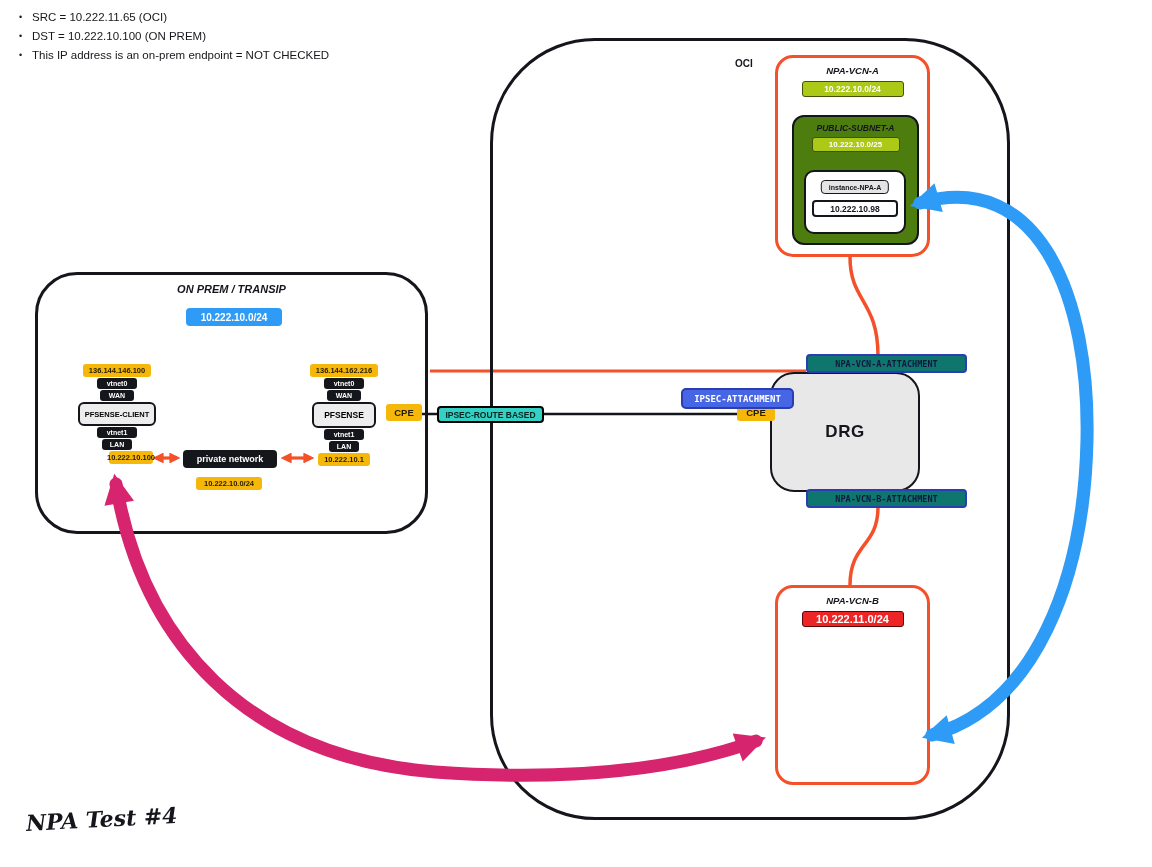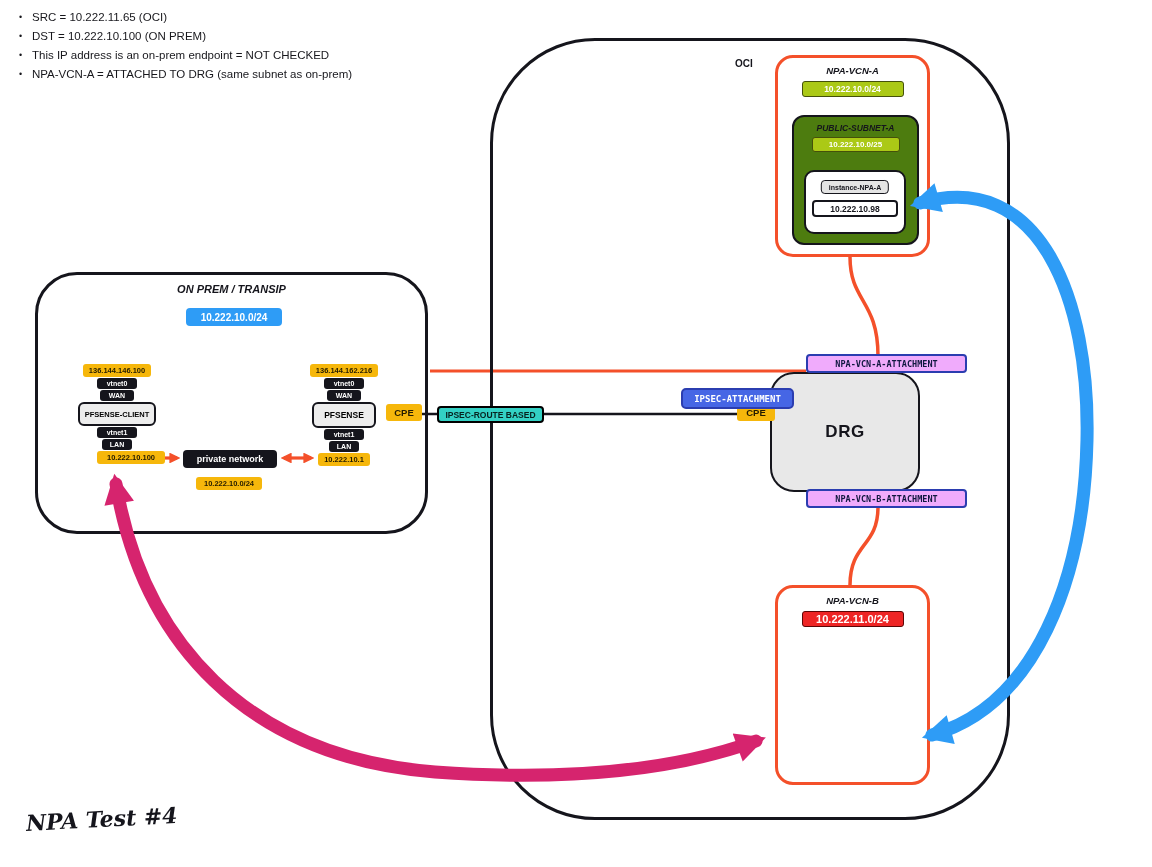--- a/index.html
+++ b/index.html
@@ -15,21 +15,21 @@
 
   .frame { position:absolute; border:3px solid #15151c; background:transparent; }
   .box-title { position:absolute; text-align:center; font-weight:700; color:#15151c;font-style:italic; }
 
   .amber { background:#f6b70b; color:#241c00; border-radius:3px; }
   .blackchip { background:#15151c; color:#fff; border-radius:3px; }
   .graynode { background:#ededed; border:2px solid #15151c; border-radius:6px; }
   .tealbdg { background:#33d1c4; border:2px solid #000000; border-radius:4px; color:#07221f; }
   .bluebdg { background:#2e9cf6; color:#fff; border-radius:4px; }
   .ipsecatt { background:#4666e5; border:2px solid #2b3db0; border-radius:5px; color:#fff; font-family:"DejaVu Sans Mono", monospace;margin-top:27px; }
-  .attbadge { background:#f0abfc; border:2px solid #2b3db0; border-radius:4px; color:#101840; font-family:"DejaVu Sans Mono", monospace; }
+  .attbadge { background:#0f766e; border:2px solid #2b3db0; border-radius:4px; color:#101840; font-family:"DejaVu Sans Mono", monospace; }
   .greenbdg { background:#abc916; color:#fff; border:1px solid #45510a; border-radius:3px; }
   .redbdg { background:#ee2525; color:#fff; border:1px solid #5d0606; border-radius:3px; }
   .whitebdg { background:#fff; border:2px solid #15151c; border-radius:4px; }
   .graychip { background:#e4e4e4; border:1.5px solid #15151c; border-radius:4px; }
 
   .vcn { position:absolute; border:3px solid #f4502a; border-radius:18px; background:#fff; }
   .subnet { position:absolute; border:2.5px solid #15151c; border-radius:12px; background:#4d7c0f; }
   .inst { position:absolute; border:2px solid #15151c; border-radius:10px; background:#fff; }
   .drg { position:absolute; background:#e8e8e8; border:2.5px solid #15151c; border-radius:24px; font-size:17px; letter-spacing:.5px; }
 
@@ -54,35 +54,34 @@
     <path d="M850,257 C850,302 878,300 878,356" stroke="#f4502a" stroke-width="3.5" fill="none"></path>
     <path d="M878,507 C878,547 850,543 850,585" stroke="#f4502a" stroke-width="3.5" fill="none"></path>
     <path d="M156,458 H177" stroke="#f4502a" stroke-width="3.2" fill="none" marker-start="url(#m-or)" marker-end="url(#m-or)"></path>
     <path d="M284,458 H311" stroke="#f4502a" stroke-width="3.2" fill="none" marker-start="url(#m-or)" marker-end="url(#m-or)"></path>
   </svg>
 
   <div class="notes">
     <div class="note">SRC = 10.222.11.65 (OCI)</div>
     <div class="note">DST = 10.222.10.100 (ON PREM)</div>
     <div class="note">This IP address is an on-prem endpoint = NOT CHECKED</div>
-    <div class="note">NPA-VCN-A =  ATTACHED TO DRG (same subnet as on-prem)</div>
   </div>
 
   <div class="frame" style="left:35px;top:272px;width:393px;height:262px;border-radius:42px;"></div>
   <div class="box-title" style="left:35px;top:283px;width:393px;font-size:11px;">ON PREM / TRANSIP</div>
   <div class="abs ctr bluebdg" style="left:186px;top:308px;width:96px;height:18px;font-size:10px;">10.222.10.0/24</div>
 
   <div class="stack" style="left:78px;top:364px;width:78px;">
     <div class="amber" style="width:68px;height:13px;font-size:7.5px;">136.144.146.100</div>
     <div class="blackchip" style="width:40px;height:11px;font-size:7px;">vtnet0</div>
     <div class="blackchip" style="width:34px;height:11px;font-size:7px;">WAN</div>
     <div class="graynode" style="width:78px;height:24px;font-size:7.5px;">PFSENSE-CLIENT</div>
     <div class="blackchip" style="width:40px;height:11px;font-size:7px;">vtnet1</div>
     <div class="blackchip" style="width:30px;height:11px;font-size:7px;">LAN</div>
-    <div class="amber" style="width:68px;height:13px;font-size:7.5px;margin-left:28px;">10.222.10.100</div>
+    <div class="amber" style="width:44px;height:13px;font-size:7.5px;margin-left:28px;">10.222.10.100</div>
   </div>
 
   <div class="stack" style="left:305px;top:364px;width:78px;">
     <div class="amber" style="width:68px;height:13px;font-size:7.5px;">136.144.162.216</div>
     <div class="blackchip" style="width:40px;height:11px;font-size:7px;">vtnet0</div>
     <div class="blackchip" style="width:34px;height:11px;font-size:7px;">WAN</div>
     <div class="graynode" style="width:64px;height:26px;font-size:8.5px;">PFSENSE</div>
     <div class="blackchip" style="width:40px;height:11px;font-size:7px;">vtnet1</div>
     <div class="blackchip" style="width:30px;height:11px;font-size:7px;">LAN</div>
     <div class="amber" style="width:52px;height:13px;font-size:7.5px;">10.222.10.1</div>

